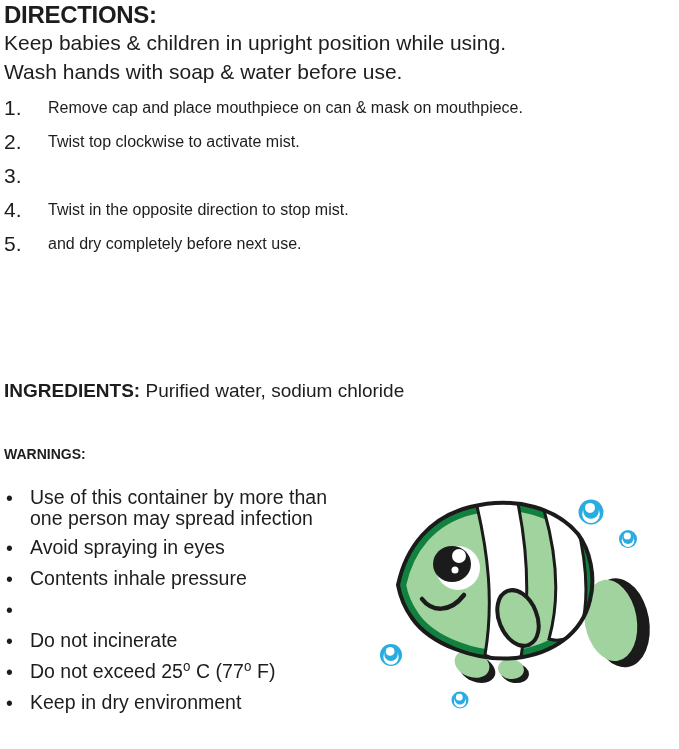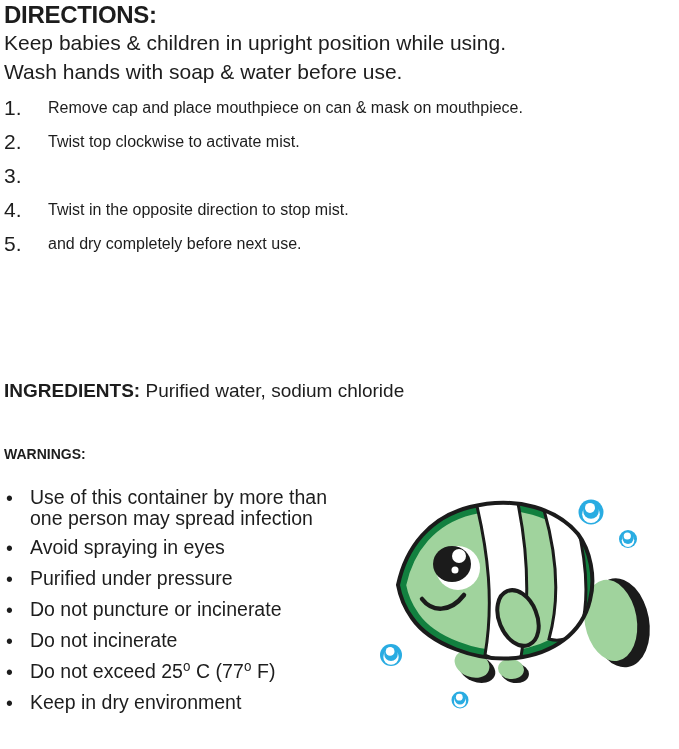--- a/index.html
+++ b/index.html
@@ -73,25 +73,24 @@
   <div class="warning-item">
     <span class="warning-bullet">•</span>
     <span class="warning-text">Use of this container by more than one person may spread infection</span>
   </div>
   <div class="warning-item">
     <span class="warning-bullet">•</span>
     <span class="warning-text">Avoid spraying in eyes</span>
   </div>
   <div class="warning-item">
     <span class="warning-bullet">•</span>
-    <span class="warning-text">Purified under pressure</span>
+    <span class="warning-text">Contents inhale pressure</span>
   </div>
   <div class="warning-item">
     <span class="warning-bullet">•</span>
-    <span class="warning-text">Do not puncture or incinerate</span>
   </div>
   <div class="warning-item">
     <span class="warning-bullet">•</span>
     <span class="warning-text">Do not incinerate</span>
   </div>
   <div class="warning-item">
     <span class="warning-bullet">•</span>
     <span class="warning-text">Do not exceed 25⁰ C (77⁰ F)</span>
   </div>
   <div class="warning-item">

